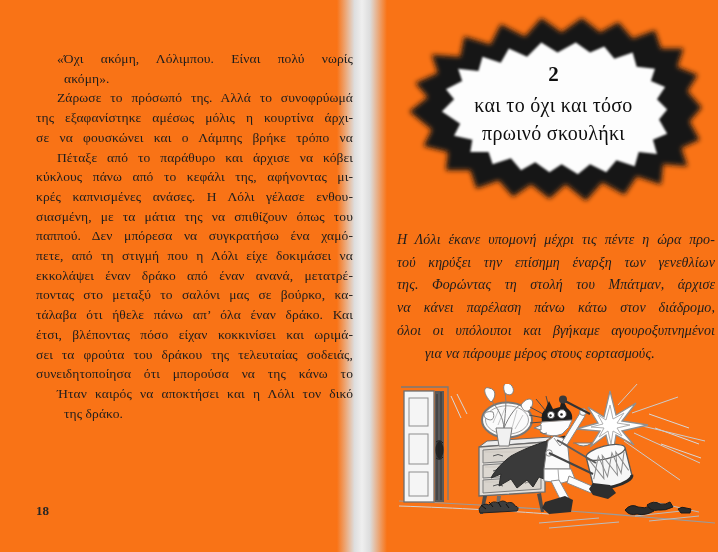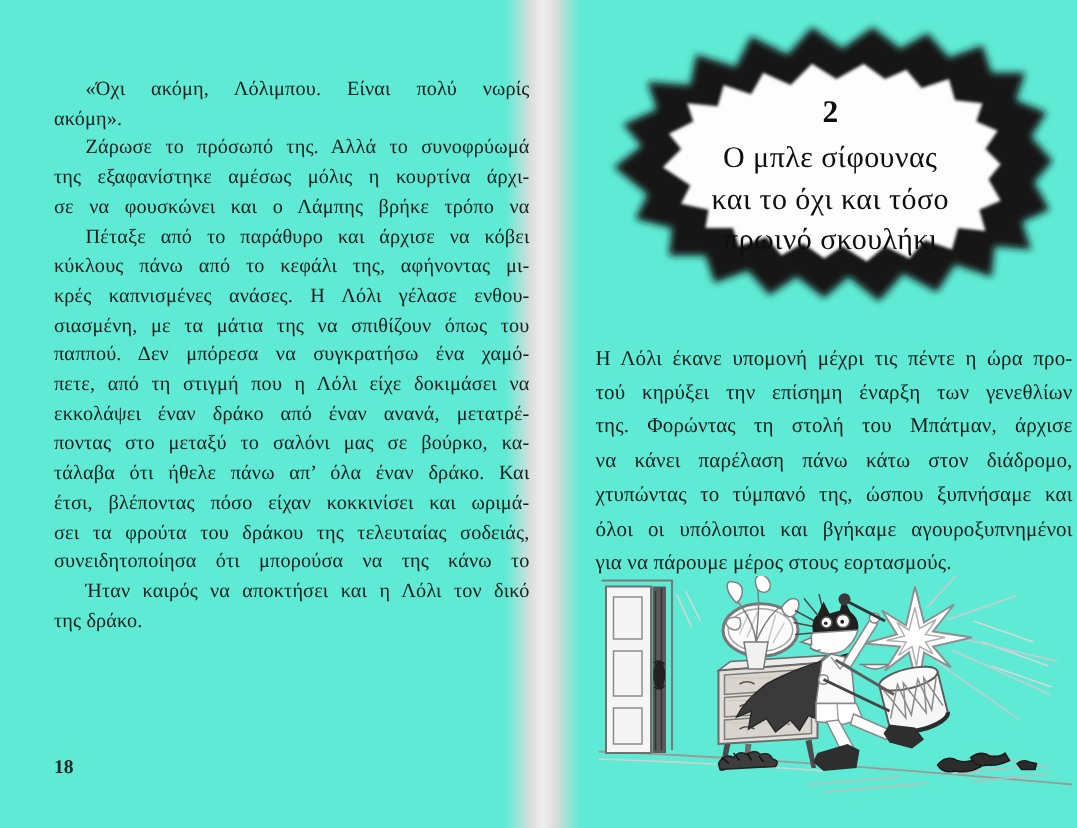--- a/index.html
+++ b/index.html
@@ -1,37 +1,37 @@
 <!DOCTYPE html>
 <html><head>
 <meta charset="utf-8">
 <style>
   html,body { margin:0; padding:0; background:#ffffff; }
   .spread {
-    position:relative; width:718px; height:552px; background:#5eead4;
+    position:relative; width:718px; height:552px; background:#f97316;
     overflow:hidden; font-family:"Liberation Serif", serif; color:#1d1d1d;
   }
   .gutter {
     position:absolute; left:337px; top:0; width:50px; height:552px;
     background:linear-gradient(to right,
       rgba(255,255,255,0) 0%, #dedede 35%, #efefef 50%, #dcdcdc 66%, rgba(255,255,255,0) 100%);
   }
   .page { position:absolute; top:0; height:552px; }
   .page-left { left:0; width:356px; }
   .page-right { left:362px; width:356px; }
 
   .left-text { position:absolute; left:36px; top:49px; width:317px; }
-  .right-text { position:absolute; left:397px; top:229px; width:318px; }
+  .right-text { position:absolute; left:397px; top:229px; width:318px;font-style:italic; }
   .line {
     font-size:13.5px; line-height:19.7px; letter-spacing:0.1px;
     text-align:justify; text-align-last:justify; color:#1d1d1d;
   }
   .right-text .line { font-size:14px; line-height:22.7px; }
   .line.indent { text-indent:21px; }
-  .line.last { text-align-last:left; }
+  .line.last { text-align-last:left;margin-left:28px; }
 
   .page-number {
     position:absolute; left:36px; top:503px; width:306px; text-align:left;
     font-size:13px; font-weight:bold; color:#262626;
   }
 
   .chapter-blob { position:absolute; left:401px; top:10px; width:305px; height:208px; }
   .chapter-blob svg { position:absolute; left:0; top:0; }
   .blob-text { position:absolute; left:0; top:0; width:100%; text-align:center; color:#0e0e0e; }
   .chapter-number { position:absolute; top:52px; left:0; width:100%; font-size:21px; font-weight:bold; }
@@ -82,33 +82,31 @@
         <filter id="soft2" x="-15%" y="-15%" width="130%" height="130%">
           <feGaussianBlur stdDeviation="1"></feGaussianBlur>
         </filter>
       </defs>
       <path filter="url(#soft)" fill="#121212" d="M8,100 L26,86 14,72 36,62 30,44 58,46 62,26 88,34 98,14 122,26 138,8 158,22 178,8 196,22 214,12 228,28 250,20 256,38 278,38 272,56 292,64 282,80 296,96 284,110 294,128 276,136 282,154 258,152 256,172 232,164 220,182 198,170 182,188 162,172 146,186 128,172 110,184 96,168 74,176 68,158 44,158 46,140 22,134 30,118 Z"></path>
       <path filter="url(#soft2)" fill="#fdfdfd" d="M40,100 L52,88 44,78 60,70 56,58 76,60 80,46 98,52 106,38 124,46 138,32 154,42 172,32 186,42 200,36 210,48 228,42 232,56 250,58 246,70 260,76 252,88 262,98 254,108 262,122 248,128 252,142 234,140 230,154 212,148 202,160 186,152 174,162 158,152 146,160 132,150 118,158 108,146 90,152 86,140 68,140 70,128 52,124 58,112 Z"></path>
     </svg>
     <div class="blob-text">
       <div class="chapter-number">2</div>
       <div class="chapter-title">
-        <div>Ο μπλε σίφουνας</div>
         <div>και το όχι και τόσο</div>
         <div>πρωινό σκουλήκι</div>
       </div>
     </div>
   </div>
 
   <div class="right-text">
       <div class="line">Η Λόλι έκανε υπομονή μέχρι τις πέντε η ώρα προ-</div>
       <div class="line">τού κηρύξει την επίσημη έναρξη των γενεθλίων</div>
       <div class="line">της. Φορώντας τη στολή του Μπάτμαν, άρχισε</div>
       <div class="line">να κάνει παρέλαση πάνω κάτω στον διάδρομο,</div>
-      <div class="line">χτυπώντας το τύμπανό της, ώσπου ξυπνήσαμε και</div>
       <div class="line">όλοι οι υπόλοιποι και βγήκαμε αγουροξυπνημένοι</div>
       <div class="line last">για να πάρουμε μέρος στους εορτασμούς.</div>
     </div>
 
   <div class="illustration">
     <svg width="316" height="162" viewBox="0 0 316 162">
 
       <g stroke="#d8d8d8" stroke-width="1">
         <path d="M250,30 l40,14 M256,44 l44,16 M262,60 l40,14" fill="none"></path>
         <path d="M52,12 l10,22 M58,10 l10,20" fill="none"></path>

